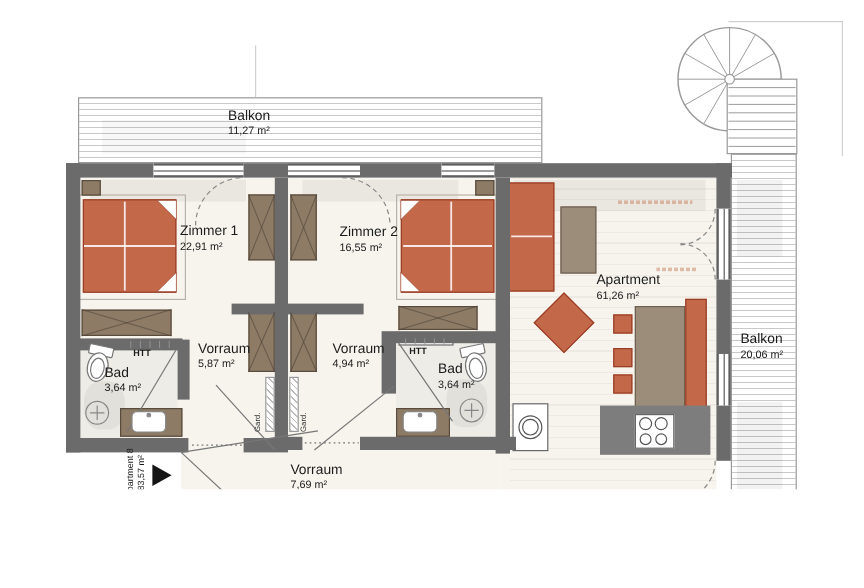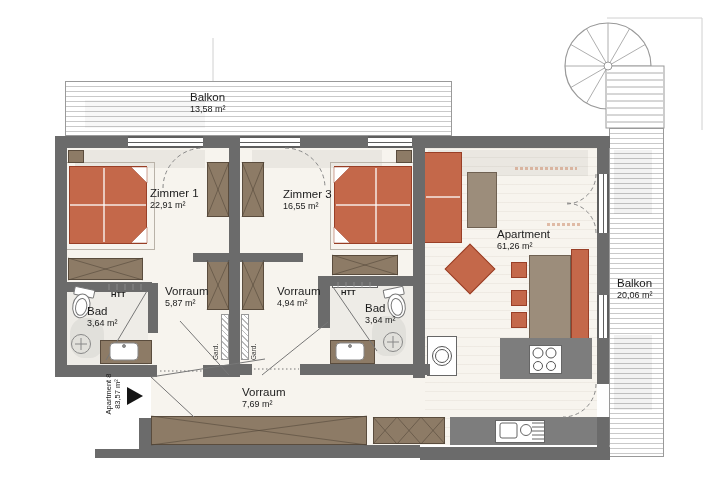--- a/index.html
+++ b/index.html
@@ -1,17 +1,17 @@
 <!DOCTYPE html>
 <html><head>
 <meta charset="utf-8">
 <title>Floor Plan</title>
 <style>
   html,body{margin:0;padding:0;background:#fff;}
-  #plan{position:relative;width:720px;height:490px;background:#fff;overflow:hidden;
+  #plan{position:relative;width:720px;height:408px;background:#fff;overflow:hidden;
         font-family:"Liberation Sans",sans-serif;color:#1b1b1b;}
   .abs{position:absolute;}
   .floor{background:#f7f4ee;}
   .badfloor{background:#eeece7;}
   .planks{background:repeating-linear-gradient(180deg,rgba(120,100,80,0.07) 0 1px,transparent 1px 9px);}
   .wall{background:#6b6b6b;}
   .winH{background:#fff;border-top:2px solid #5e5e5e;border-bottom:2px solid #5e5e5e;
         background-image:linear-gradient(#5e5e5e,#5e5e5e);background-size:100% 1px;
         background-repeat:no-repeat;background-position:center;box-sizing:border-box;}
   .winV{background:#fff;border-left:2px solid #5e5e5e;border-right:2px solid #5e5e5e;
@@ -291,28 +291,28 @@
       <line x1="532" y1="423" x2="544" y2="423"></line>
         <line x1="532" y1="427" x2="544" y2="427"></line>
       <line x1="532" y1="431" x2="544" y2="431"></line>
         <line x1="532" y1="435" x2="544" y2="435"></line>
       <line x1="532" y1="439" x2="544" y2="439"></line>
     </g>
   </svg>
 
   <div class="abs lbl" style="left:190px;top:91px">
     <div>Balkon</div>
-    <div class="ra">13,58 m²</div>
+    <div class="ra">11,27 m²</div>
   </div>
   <div class="abs lbl" style="left:150px;top:187px">
     <div>Zimmer 1</div>
     <div class="ra">22,91 m²</div>
   </div>
   <div class="abs lbl" style="left:283px;top:188px">
-    <div>Zimmer 3</div>
+    <div>Zimmer 2</div>
     <div class="ra">16,55 m²</div>
   </div>
   <div class="abs lbl" style="left:497px;top:228px">
     <div>Apartment</div>
     <div class="ra">61,26 m²</div>
   </div>
   <div class="abs lbl" style="left:617px;top:277px">
     <div>Balkon</div>
     <div class="ra">20,06 m²</div>
   </div>

